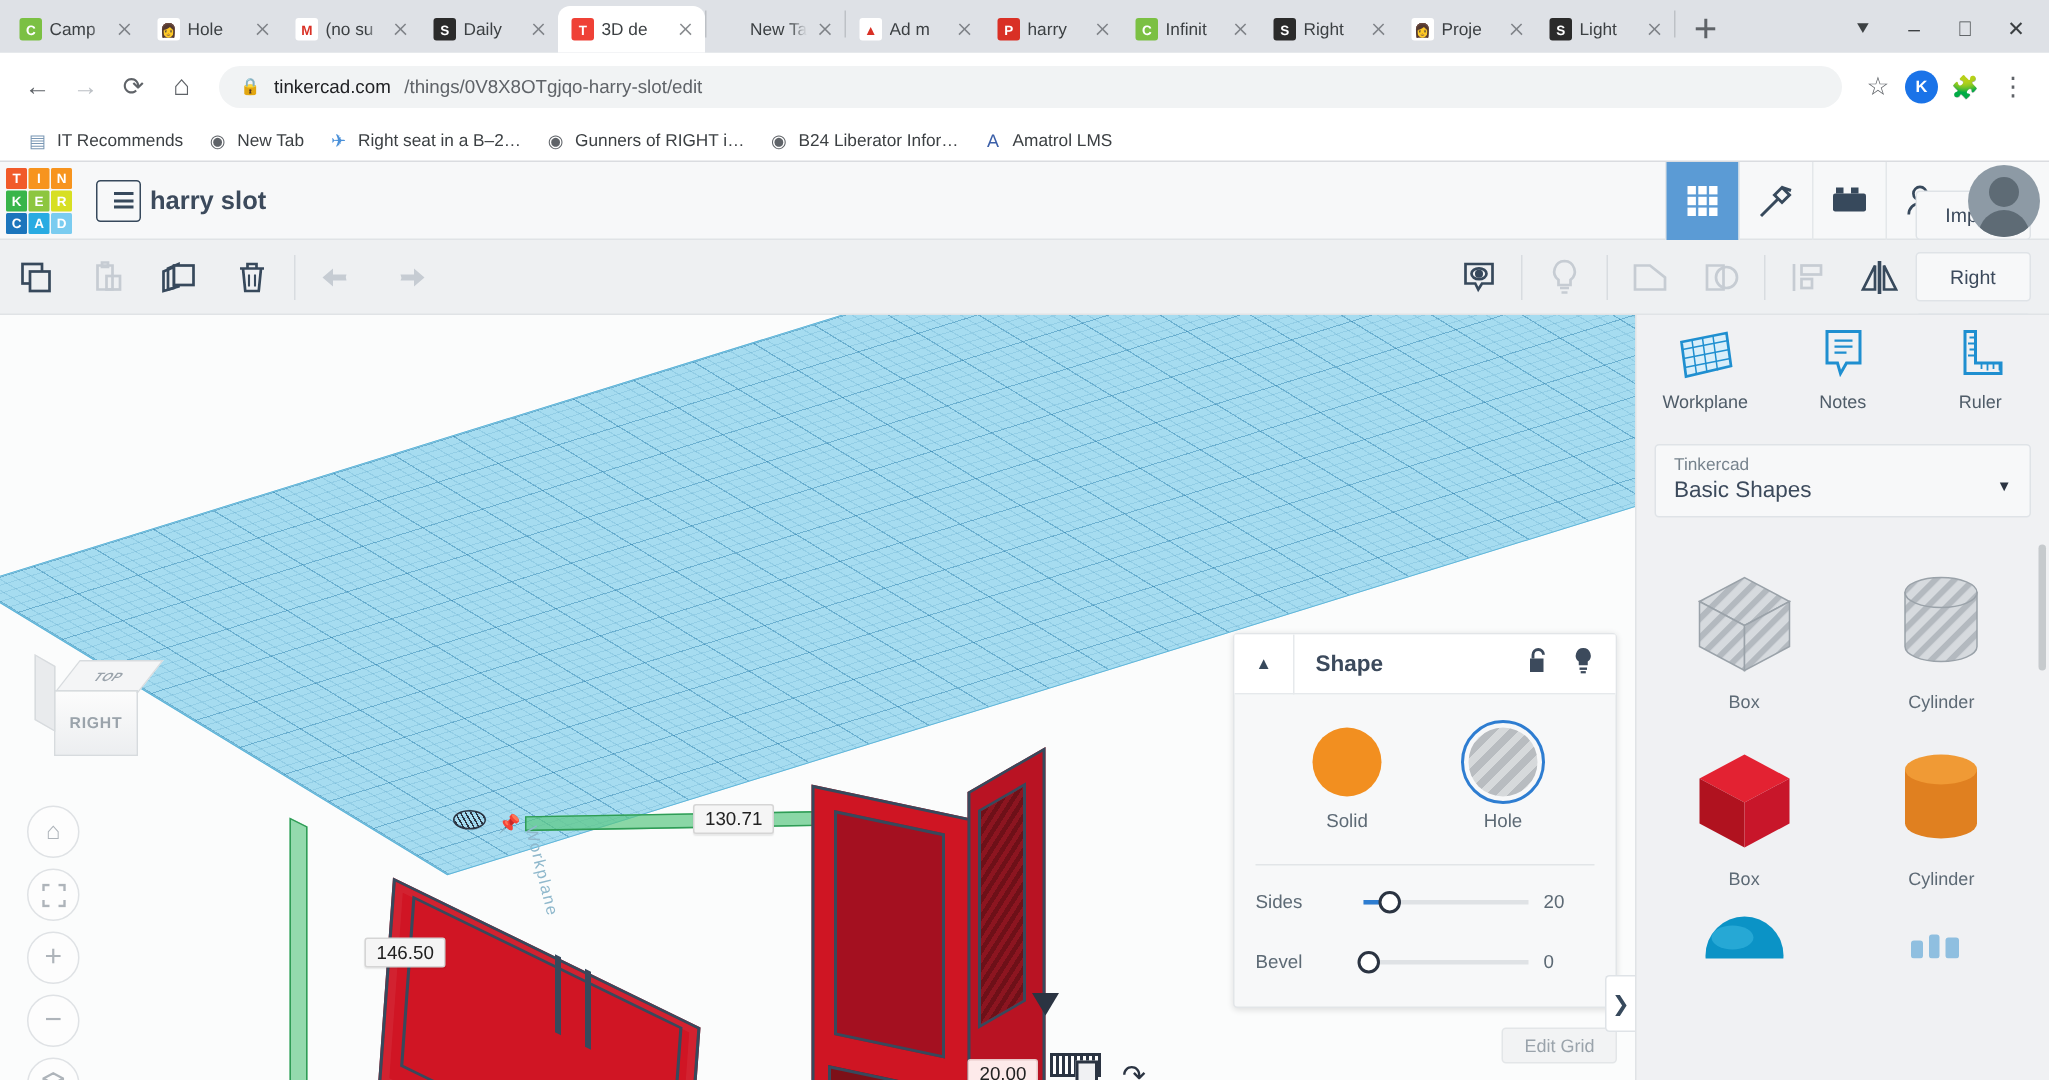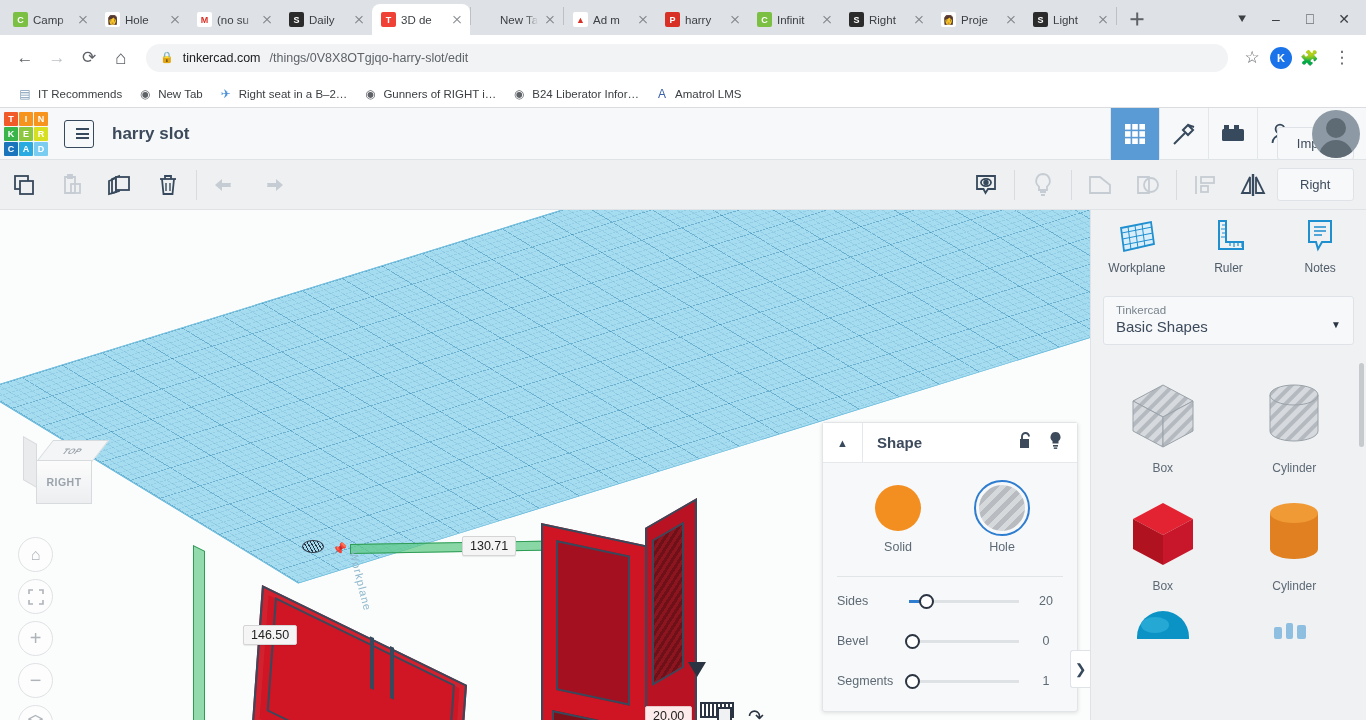--- a/index.html
+++ b/index.html
@@ -87,21 +87,21 @@
   #tc-logo { width:44px; height:44px; margin-left:4px; display:grid;
              grid-template-columns: repeat(3,1fr); grid-template-rows: repeat(3,1fr);
              gap:1px; }
   #tc-logo span { display:flex; align-items:center; justify-content:center;
                   color:#fff; font-size:9px; font-weight:bold; border-radius:1px; }
   #hdr-menu-icon { width:30px; height:28px; margin-left:16px; border:1.6px solid #37495c;
                    border-radius:3px; display:flex; flex-direction:column; justify-content:center;
                    gap:2.5px; padding: 0 4px; }
   #hdr-menu-icon i { display:block; height:2px; background:#37495c; margin-left:7px; }
   #hdr-menu-icon i::before { content:""; position:absolute; }
-  #tc-title { margin-left:18px; font-size:17px; font-weight:bold; color:#3c4a5c; }
+  #tc-title { margin-left:6px; font-size:17px; font-weight:bold; color:#3c4a5c; }
   #tc-header-right { margin-left:auto; display:flex; align-items:center; height:52px; }
   .hdr-tool { width:49px; height:52px; display:flex; align-items:center; justify-content:center;
               border-left:1px solid #e4e7ea; color:#37495c; }
   .hdr-tool.active { background:#5b9bd5; color:#fff; }
   #avatar { width:48px;height:48px;border-radius:50%;margin:0 6px; overflow:hidden;
             background:#8d9aa5; position:relative; }
   #avatar::before { content:""; position:absolute; width:20px;height:20px;border-radius:50%;
                     background:#5e6b75; left:14px; top:8px; }
   #avatar::after { content:""; position:absolute; width:34px;height:24px;border-radius:17px 17px 0 0;
                    background:#5e6b75; left:7px; top:30px; }
@@ -180,21 +180,21 @@
   .swatch.hole { background: repeating-linear-gradient(135deg,#b8bcc0 0 5px,#d6d9db 5px 10px);
                  outline:2px solid #2e7dd1; outline-offset:3px; }
   .swatch-label { font-size:12.5px; color:#5d6a75; }
   .sp-sep { height:1px; background:#e2e5e8; margin: 22px 14px 4px; }
   .slider-row { display:flex; align-items:center; height:40px; padding: 0 14px; }
   .slider-label { width:72px; font-size:12.5px; color:#5d6a75; }
   .slider-track { flex:1 1 auto; height:3px; background:#dfe2e5; position:relative; margin-right:10px;}
   .slider-fill { position:absolute; left:0; top:0; height:3px; background:#2e7dd1; }
   .slider-knob { position:absolute; top:-6px; width:15px; height:15px; border-radius:50%;
                  background:#fff; border:2px solid #2b3442; }
-  .slider-val { width:34px; text-align:center; font-size:12.5px; color:#5d6a75; }
+  .slider-val { width:34px; text-align:left; font-size:12.5px; color:#5d6a75; }
 
   #edit-grid-btn { position:absolute; right:12px; bottom:46px; height:24px; padding:0 14px;
                    background:#f2f3f4; border:1px solid #e3e6e8; border-radius:3px;
                    font-size:12px; color:#9aa3ab; display:flex; align-items:center; }
 
   
   #sidebar { width: 276px; background:#f0f1f3; border-left:1px solid #e0e3e6;
              display:flex; flex-direction:column; position:relative; }
   #sb-tools { display:flex; height:78px; padding-top:8px; }
   .sb-tool { flex:1 1 0; display:flex; flex-direction:column; align-items:center;
@@ -626,59 +626,51 @@
               <div class="slider-val">20</div>
             </div>
             <div class="slider-row">
               <div class="slider-label">Bevel</div>
               <div class="slider-track">
                 <div class="slider-fill" style="width:0%"></div>
                 <div class="slider-knob" style="left:calc(0% - 4px)"></div>
               </div>
               <div class="slider-val">0</div>
             </div>
-            <div class="slider-row">
-              <div class="slider-label">Segments</div>
-              <div class="slider-track">
-                <div class="slider-fill" style="width:0%"></div>
-                <div class="slider-knob" style="left:calc(0% - 4px)"></div>
-              </div>
-              <div class="slider-val">1</div>
-            </div>
           </div>
       </div>
     </div>
 
     <div id="collapse-tab">❯</div>
   </div>
 
   <div id="sidebar">
     <div id="sb-tools">
       <div class="sb-tool">
         <svg width="40" height="36" viewBox="0 0 40 36" fill="none" stroke="#1f8fd0" stroke-width="1.8">
           <path d="M4 10 L34 4 L37 26 L7 33 Z" fill="#d8eefa"></path>
           <path d="M11 8.6 L14 31.6M18 7.4 L21 30.4M25 6 L28 29" stroke-width="1"></path>
           <path d="M4.7 15 L35.2 9M5.4 21 L36 15M6.2 27 L36.6 21" stroke-width="1"></path>
         </svg>
         <div class="sb-tool-label">Workplane</div>
       </div>
       <div class="sb-tool">
+        <svg width="38" height="36" viewBox="0 0 38 36" fill="none" stroke="#1f8fd0" stroke-width="2">
+          <path d="M8 3 h22 v21 h-9 l-4 7 -2 -7 h-7 Z"></path>
+          <path d="M13 9h12M13 13h12M13 17h8" stroke-width="1.5"></path>
+        </svg>
+        <div class="sb-tool-label">Notes</div>
+      </div>
+      <div class="sb-tool">
         <svg width="40" height="36" viewBox="0 0 40 36" fill="none" stroke="#1f8fd0" stroke-width="2">
           <path d="M10 3 h7 v21 h17 v7 h-24 Z"></path>
           <path d="M17 7h-4M17 11h-5M17 15h-4M17 19h-5" stroke-width="1.2"></path>
           <path d="M21 24v4M25 24v5M29 24v4M33 24v5" stroke-width="1.2"></path>
         </svg>
         <div class="sb-tool-label">Ruler</div>
-      </div>
-      <div class="sb-tool">
-        <svg width="38" height="36" viewBox="0 0 38 36" fill="none" stroke="#1f8fd0" stroke-width="2">
-          <path d="M8 3 h22 v21 h-9 l-4 7 -2 -7 h-7 Z"></path>
-          <path d="M13 9h12M13 13h12M13 17h8" stroke-width="1.5"></path>
-        </svg>
-        <div class="sb-tool-label">Notes</div>
       </div>
     </div>
 
     <div id="sb-select">
       <div id="sb-select-cat">Tinkercad</div>
       <div id="sb-select-val">Basic Shapes</div>
       <div id="sb-caret">▼</div>
     </div>
 
     <div id="sb-grid">

